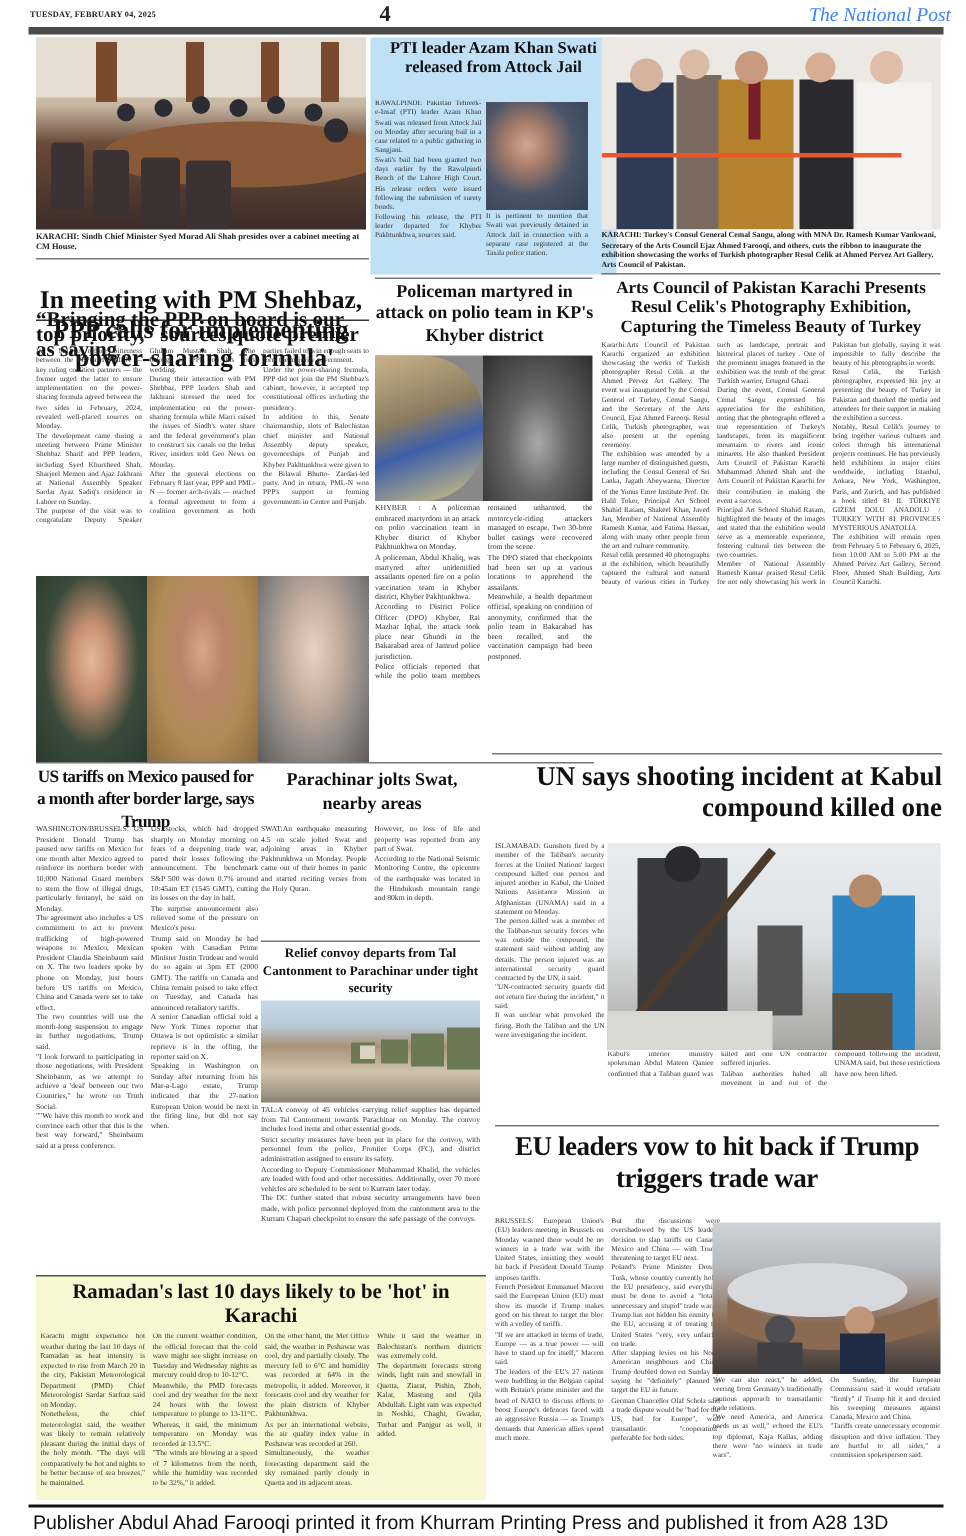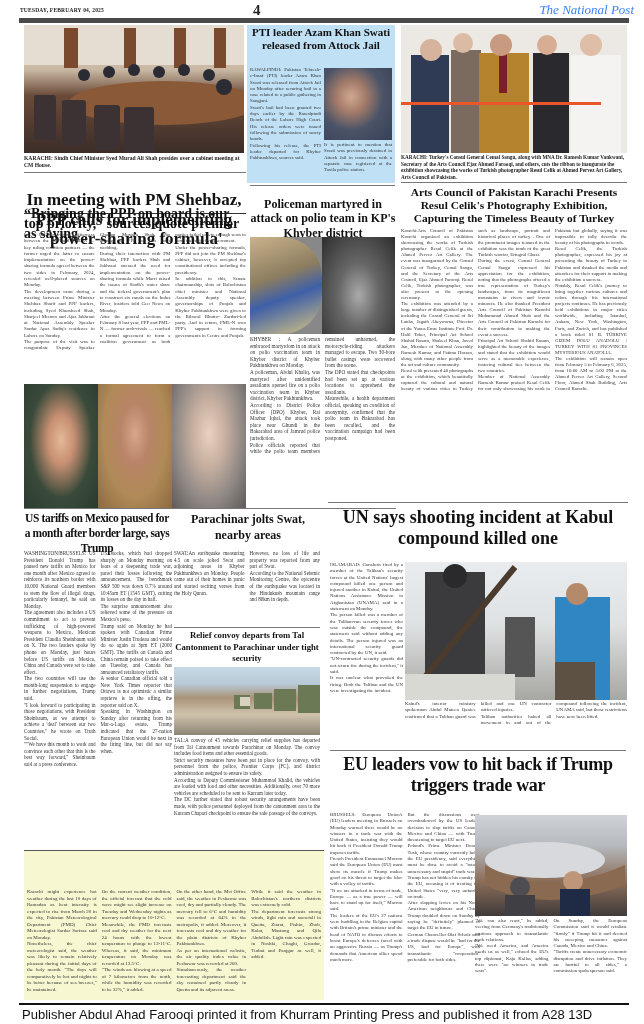--- a/index.html
+++ b/index.html
@@ -69,21 +69,21 @@
     <p>Under the power-sharing formula, PPP did not join the PM Shehbaz's cabinet, however, it accepted top constitutional offices including the presidency.</p>
     <p>In addition to this, Senate chairmanship, slots of Balochistan chief minister and National Assembly deputy speaker, governorships of Punjab and Khyber Pakhtunkhwa were given to the Bilawal Bhutto- Zardari-led party. And in return, PML-N won PPP's support in forming governments in Centre and Punjab.</p>
   </div>
   <div class="abs photo" style="left:24px;top:384px;width:222px;height:124px;display:flex;">
     <div style="flex:1;background:radial-gradient(ellipse at 50% 45%,#e3b99a 0%,#c89073 25%,#3a4a3a 60%,#2a3a2f 100%);"></div>
     <div style="flex:1;background:radial-gradient(ellipse at 50% 40%,#d8a688 0%,#b98468 28%,#b08a57 60%,#8c6a3f 100%);"></div>
     <div style="flex:1;background:radial-gradient(ellipse at 50% 40%,#e8d2c2 0%,#c9b1a2 30%,#8f8884 65%,#5f5a58 100%);"></div>
   </div>
 </section>
 
-<section class="abs boxblue" style="left:247px;top:25px;width:148px;height:158px;">
+<section class="abs boxblue" style="left:247px;top:25px;width:164px;height:158px;">
   <div class="hl" style="padding:1px 4px 0;font-size:11px;">PTI leader Azam Khan Swati released from Attock Jail</div>
   <div class="abs cols" style="left:3px;top:42px;width:71px;height:114px;overflow:hidden;">
     <p>RAWALPINDI: Pakistan Tehreek-e-Insaf (PTI) leader Azam Khan Swati was released from Attock Jail on Monday after securing bail in a case related to a public gathering in Sangjani.</p>
     <p>Swati's bail had been granted two days earlier by the Rawalpindi Bench of the Lahore High Court. His release orders were issued following the submission of surety bonds.</p>
     <p>Following his release, the PTI leader departed for Khyber Pakhtunkhwa, sources said.</p>
   </div>
   <div class="abs photo" style="left:77px;top:43px;width:68px;height:72px;background:radial-gradient(ellipse at 40% 40%,#d1a890 0%,#a57c6a 25%,#4a5367 55%,#364056 100%);"></div>
   <div class="abs cols" style="left:77px;top:117px;width:68px;height:40px;overflow:hidden;">
     <p>It is pertinent to mention that Swati was previously detained in Attock Jail in connection with a separate case registered at the Taxila police station.</p>
   </div>
@@ -118,21 +118,21 @@
     <p>Principal Art School Shahid Rasam, highlighted the beauty of the images and stated that the exhibition would serve as a memorable experience, fostering cultural ties between the two countries.</p>
     <p>Member of National Assembly Ramesh Kumar praised Resul Celik for not only showcasing his work in Pakistan but globally, saying it was impossible to fully describe the beauty of his photographs in words.</p>
     <p>Resul Celik, the Turkish photographer, expressed his joy at presenting the beauty of Turkey in Pakistan and thanked the media and attendees for their support in making the exhibition a success.</p>
     <p>Notably, Resul Celik's journey to bring together various cultures and colors through his international projects continues. He has previously held exhibitions in major cities worldwide, including Istanbul, Ankara, New York, Washington, Paris, and Zurich, and has published a book titled 81 IL TÜRKIYE GIZEM DOLU ANADOLU / TURKEY WITH 81 PROVINCES MYSTERIOUS ANATOLIA.</p>
     <p>The exhibition will remain open from February 5 to February 6, 2025, from 10:00 AM to 5:00 PM at the Ahmed Pervez Art Gallery, Second Floor, Ahmed Shah Building, Arts Council Karachi.</p>
   </div>
 </section>
 
 <section>
   <div class="abs rule" style="left:250px;top:185px;width:145px;"></div>
-  <div class="abs hl" style="left:248px;top:187px;width:150px;font-size:12px;line-height:14.4px;margin-top:10px;">Policeman martyred in attack on polio team in KP's Khyber district</div>
+  <div class="abs hl" style="left:248px;top:187px;width:150px;font-size:12px;line-height:14.4px;">Policeman martyred in attack on polio team in KP's Khyber district</div>
   <div class="abs photo" style="left:250px;top:237px;width:145px;height:97px;display:flex;">
     <div style="width:72px;background:linear-gradient(160deg,#c9b28a 0%,#8c7d60 40%,#3e5fa8 60%,#d8c680 100%);border-radius:0 40px 40px 0;"></div>
     <div style="flex:1;background:radial-gradient(ellipse at 50% 60%,#aaa 0%,#666 40%,#2e2e2e 100%);"></div>
   </div>
   <div class="abs cols" style="left:250px;top:336px;width:145px;height:162px;column-count:2;overflow:hidden;font-size:5.2px;line-height:6.6px;">
     <p>KHYBER : A policeman embraced martyrdom in an attack on polio vaccination team in Khyber district of Khyber Pakhtunkhwa on Monday.</p>
     <p>A policeman, Abdul Khaliq, was martyred after unidentified assailants opened fire on a polio vaccination team in Khyber district, Khyber Pakhtunkhwa.</p>
     <p>According to District Police Officer (DPO) Khyber, Rai Mazhar Iqbal, the attack took place near Ghundi in the Bakarabad area of Jamrud police jurisdiction.</p>
     <p>Police officials reported that while the polio team members remained unharmed, the motorcycle-riding attackers managed to escape. Two 30-bore bullet casings were recovered from the scene.</p>
     <p>The DPO stated that checkpoints had been set up at various locations to apprehend the assailants.</p>
@@ -186,37 +186,38 @@
   <div class="abs cols" style="left:174px;top:737px;width:146px;height:110px;overflow:hidden;font-size:5.1px;line-height:6.6px;">
     <p>TAL:A convoy of 45 vehicles carrying relief supplies has departed from Tal Cantonment towards Parachinar on Monday. The convoy includes food items and other essential goods.</p>
     <p>Strict security measures have been put in place for the convoy, with personnel from the police, Frontier Corps (FC), and district administration assigned to ensure its safety.</p>
     <p>According to Deputy Commissioner Muhammad Khalid, the vehicles are loaded with food and other necessities. Additionally, over 70 more vehicles are scheduled to be sent to Kurram later today.</p>
     <p>The DC further stated that robust security arrangements have been made, with police personnel deployed from the cantonment area to the Kurram Chapari checkpoint to ensure the safe passage of the convoys.</p>
   </div>
 </section>
 
 <section class="abs boxyellow" style="left:24px;top:850px;width:300px;height:150px;">
   <div class="abs rule" style="left:0;top:0;width:300px;background:#555;"></div>
+  <div class="hl" style="padding:3px 6px 0;font-size:13.8px;line-height:16px;">Ramadan's last 10 days likely to be 'hot' in Karachi</div>
   <div class="abs cols" style="left:3px;top:39px;width:294px;height:110px;column-count:4;overflow:hidden;font-size:5px;line-height:6.5px;">
     <p>Karachi might experience hot weather during the last 10 days of Ramadan as heat intensity is expected to rise from March 20 in the city, Pakistan Meteorological Department (PMD) Chief Meteorologist Sardar Sarfraz said on Monday.</p>
     <p>Nonetheless, the chief meteorologist said, the weather was likely to remain relatively pleasant during the initial days of the holy month. "The days will comparatively be hot and nights to be better because of sea breezes," he maintained.</p>
     <p>On the current weather condition, the official forecast that the cold wave might see slight increase on Tuesday and Wednesday nights as mercury could drop to 10-12°C.</p>
     <p>Meanwhile, the PMD forecasts cool and dry weather for the next 24 hours with the lowest temperature to plunge to 13-11°C. Whereas, it said, the minimum temperature on Monday was recorded at 13.5°C.</p>
     <p>"The winds are blowing at a speed of 7 kilometres from the north, while the humidity was recorded to be 32%," it added.</p>
     <p>On the other hand, the Met Office said, the weather in Peshawar was cool, dry and partially cloudy. The mercury fell to 6°C and humidity was recorded at 64% in the metropolis, it added. Moreover, it forecasts cool and dry weather for the plain districts of Khyber Pakhtunkhwa.</p>
     <p>As per an international website, the air quality index value in Peshawar was recorded at 260.</p>
     <p>Simultaneously, the weather forecasting department said the sky remained partly cloudy in Quetta and its adjacent areas.</p>
     <p>While it said the weather in Balochistan's northern districts was extremely cold.</p>
     <p>The department forecasts strong winds, light rain and snowfall in Quetta, Ziarat, Pishin, Zhob, Kalat, Mastung and Qila Abdullah. Light rain was expected in Noshki, Chaghi, Gwadar, Turbat and Panjgur as well, it added.</p>
   </div>
 </section>
 
 <section>
   <div class="abs rule" style="left:328px;top:502px;width:300px;"></div>
-  <div class="abs hl" style="left:328px;top:507px;width:300px;font-size:18px;line-height:21px;">UN says shooting incident at Kabul compound killed one</div>
+  <div class="abs hl" style="left:328px;top:507px;width:300px;font-size:18px;line-height:21px;text-align:right;">UN says shooting incident at Kabul compound killed one</div>
   <div class="abs cols" style="left:330px;top:562px;width:73px;height:138px;overflow:hidden;font-size:4.9px;line-height:6.3px;">
     <p>ISLAMABAD: Gunshots fired by a member of the Taliban's security forces at the United Nations' largest compound killed one person and injured another in Kabul, the United Nations Assistance Mission in Afghanistan (UNAMA) said in a statement on Monday.</p>
     <p>The person killed was a member of the Taliban-run security forces who was outside the compound, the statement said without adding any details. The person injured was an international security guard contracted by the UN, it said.</p>
     <p>"UN-contracted security guards did not return fire during the incident," it said.</p>
     <p>It was unclear what provoked the firing. Both the Taliban and the UN were investigating the incident.</p>
   </div>
   <div class="abs photo" style="left:405px;top:562px;width:222px;height:138px;background:linear-gradient(180deg,#e9ecee 0%,#dfe2e4 45%,#a7a7a2 100%);">
     <svg width="222" height="138" viewBox="0 0 222 138">
       <rect x="20" y="10" width="60" height="128" fill="#3b3b3e"></rect>
       <circle cx="50" cy="14" r="12" fill="#2a2a2d"></circle>

